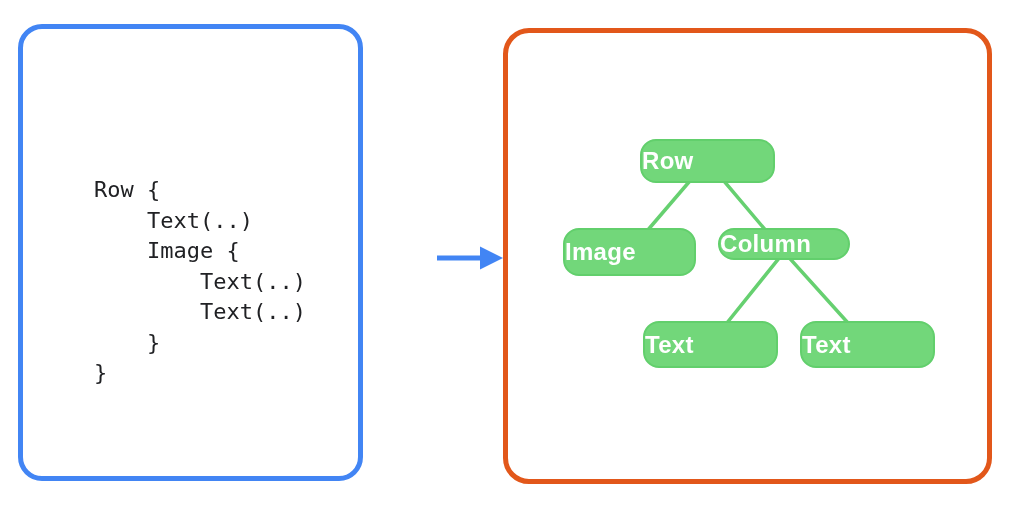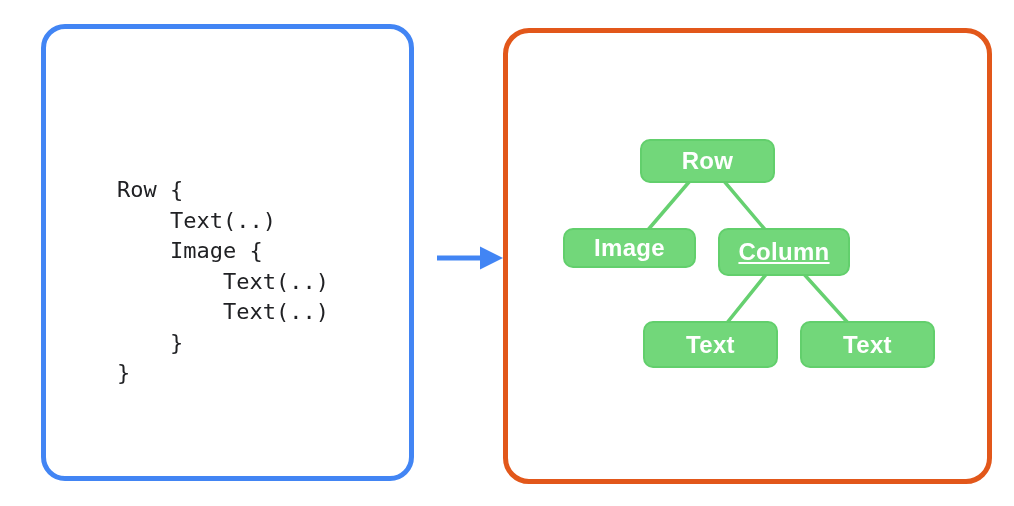--- a/index.html
+++ b/index.html
@@ -16,23 +16,23 @@
     overflow: hidden;
   }
 
   
   .panel {
     position: absolute;
     box-sizing: border-box;
     background: #ffffff;
   }
   .panel-code {
-    left: 41px;
+    left: 18px;
     top: 24px;
-    width: 373px;
+    width: 345px;
     height: 457px;
     border: 5px solid var(--panel-left-border, #4285F4);
     border-radius: 24px;
   }
   .code-block {
     position: absolute;
     left: 71px;
     top: 146px;
     margin: 0;
     font-family: "DejaVu Sans Mono", "Liberation Mono", monospace;
@@ -75,32 +75,31 @@
     fill: var(--arrow, #4285F4);
   }
 
   
   .node {
     position: absolute;
     z-index: 2;
     box-sizing: border-box;
     display: flex;
     align-items: center;
-    justify-content: center;
     background: var(--node-fill, #72D77A);
     border: 2px solid var(--node-border, #62CF6C);
-    border-radius: 10px;
+    border-radius: 16px;
     color: var(--node-text, #ffffff);
     font-weight: bold;
     font-size: 24px;
     letter-spacing: 0.3px;
   }
   .node-row    { left: 640px; top: 139px; width: 135px; height: 44px; }
-  .node-image  { left: 563px; top: 228px; width: 133px; height: 40px; }
-  .node-column { left: 718px; top: 228px; width: 132px; height: 48px; text-decoration: underline; }
+  .node-image  { left: 563px; top: 228px; width: 133px; height: 48px; }
+  .node-column { left: 718px; top: 228px; width: 132px; height: 32px; }
   .node-text1  { left: 643px; top: 321px; width: 135px; height: 47px; }
   .node-text2  { left: 800px; top: 321px; width: 135px; height: 47px; }
 </style>
 </head>
 <body>
 
 <div class="stage">
 
   <div class="panel panel-code">
     <pre class="code-block"><div class="code-line">Row {</div><div class="code-line">    Text(..)</div><div class="code-line">    Image {</div><div class="code-line">        Text(..)</div><div class="code-line">        Text(..)</div><div class="code-line">    }</div><div class="code-line">}</div></pre>

